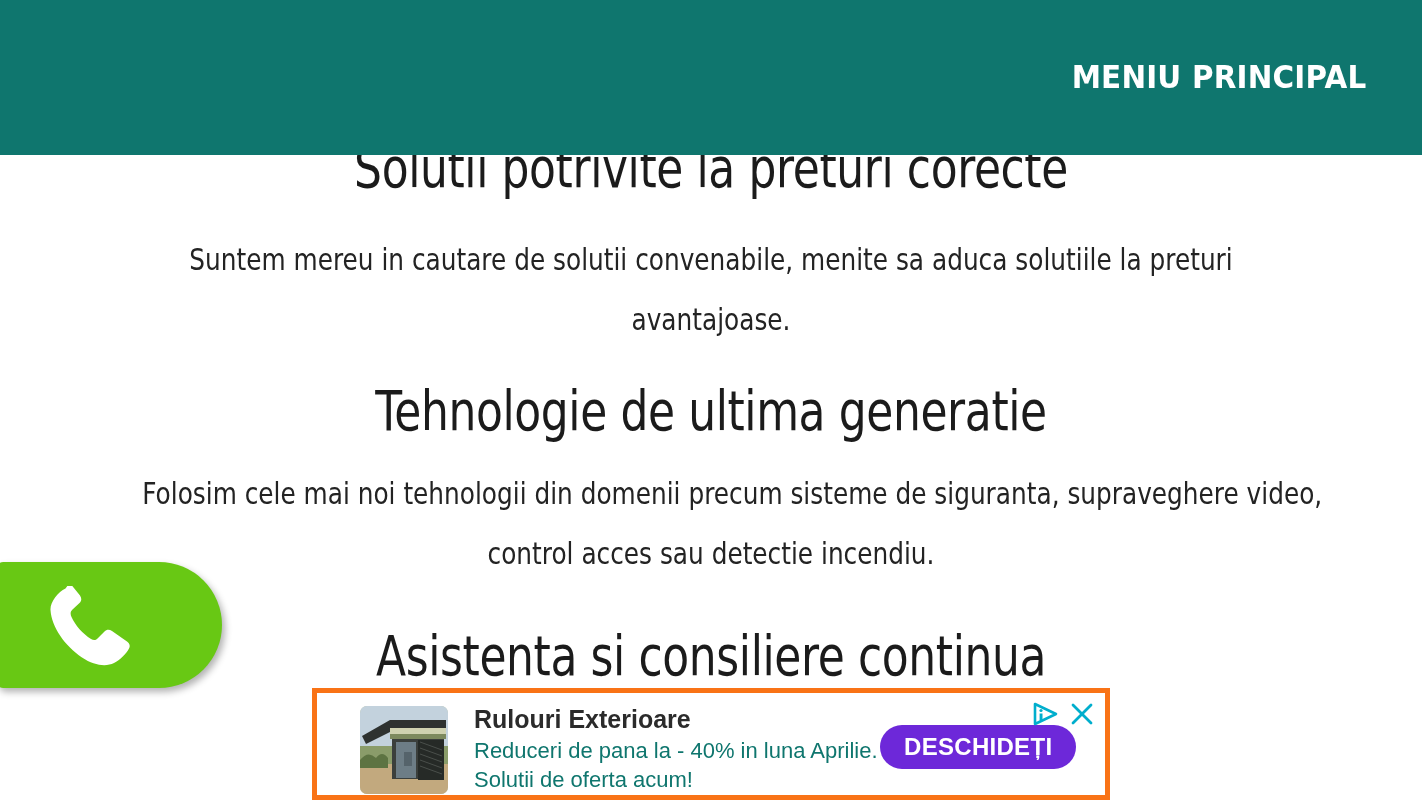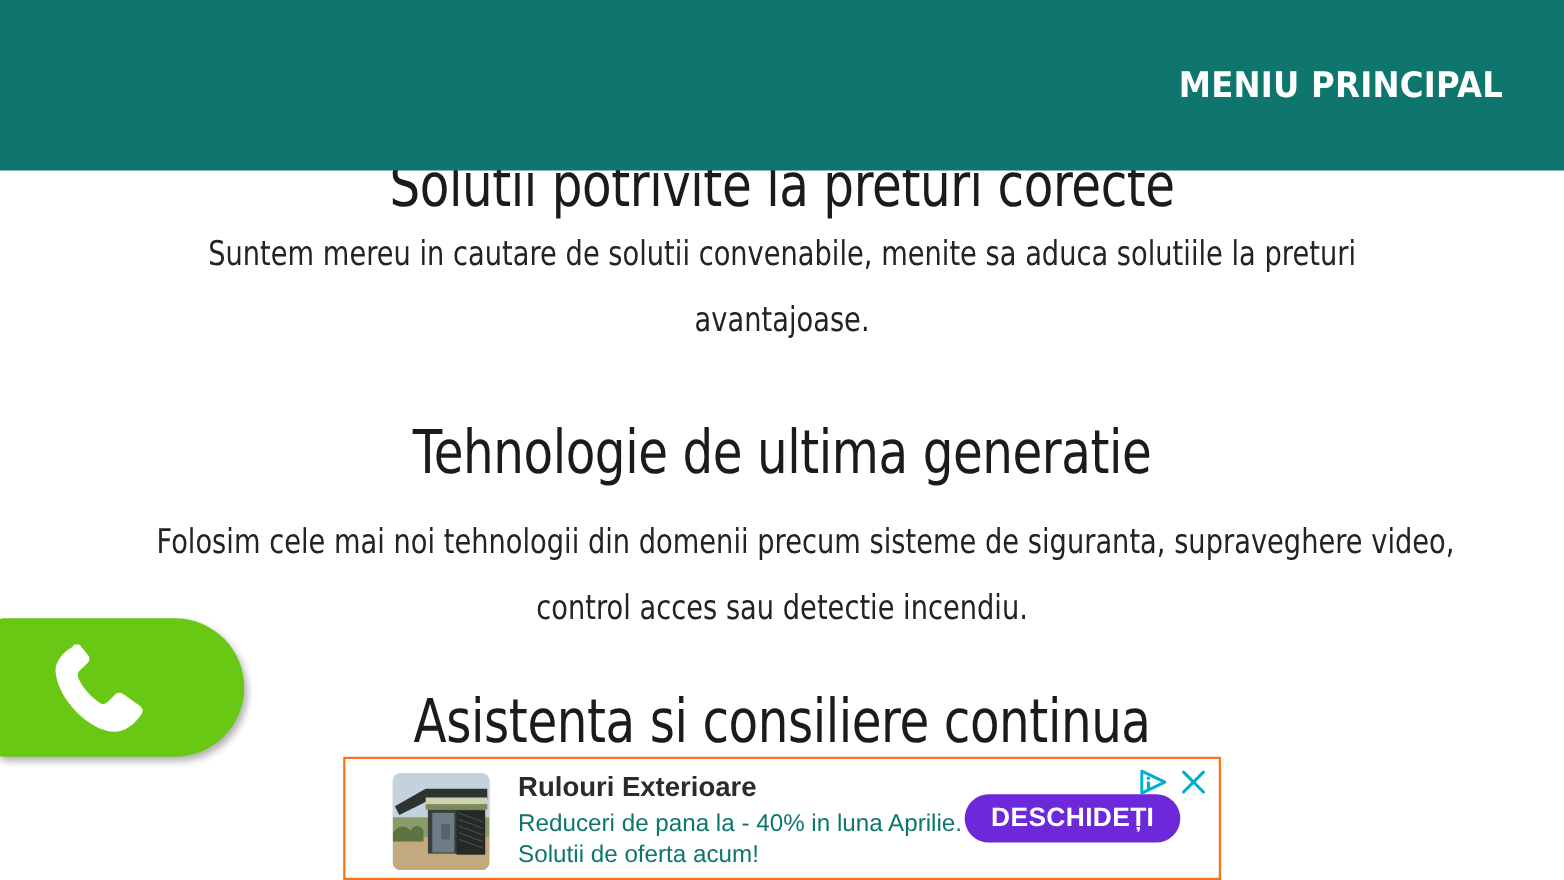--- a/index.html
+++ b/index.html
@@ -52,21 +52,21 @@
     color: #232323;
     transform: scaleX(0.80);
     transform-origin: center center;
     white-space: nowrap;
     margin: 0;
   }
 
   
   #sec-1 { position: absolute; left: 0; top: 140px; }
   #sec-1 .sec-heading { margin-bottom: 0; }
-  #sec-1-body { position: absolute; left: 0; top: 201px; width: 1422px; }
+  #sec-1-body { position: absolute; left: 0; top: 229px; width: 1422px; }
 
   #sec-2 { position: absolute; left: 0; top: 383px; width: 1422px; }
   #sec-2-body { position: absolute; left: 0; top: 463px; width: 1422px; }
 
   #sec-3 { position: absolute; left: 0; top: 628px; width: 1422px; }
 
   
   #topbar {
     position: absolute;
     left: 0;
@@ -113,21 +113,21 @@
   }
 
   
   #ad-banner {
     position: absolute;
     left: 312px;
     top: 688px;
     width: 798px;
     height: 112px;
     background: #ffffff;
-    border: 2px solid #f97316;
+    border: 5px solid #f97316;
     box-sizing: border-box;
     z-index: 50;
     overflow: hidden;
   }
   #ad-thumb {
     position: absolute;
     left: 43px;
     top: 13px;
     width: 88px;
     height: 88px;

